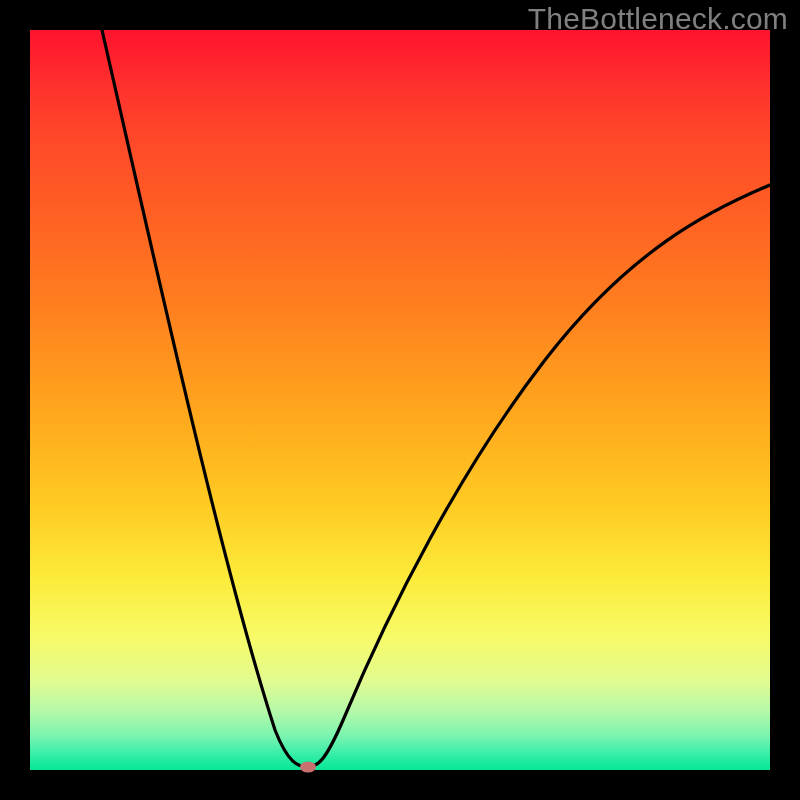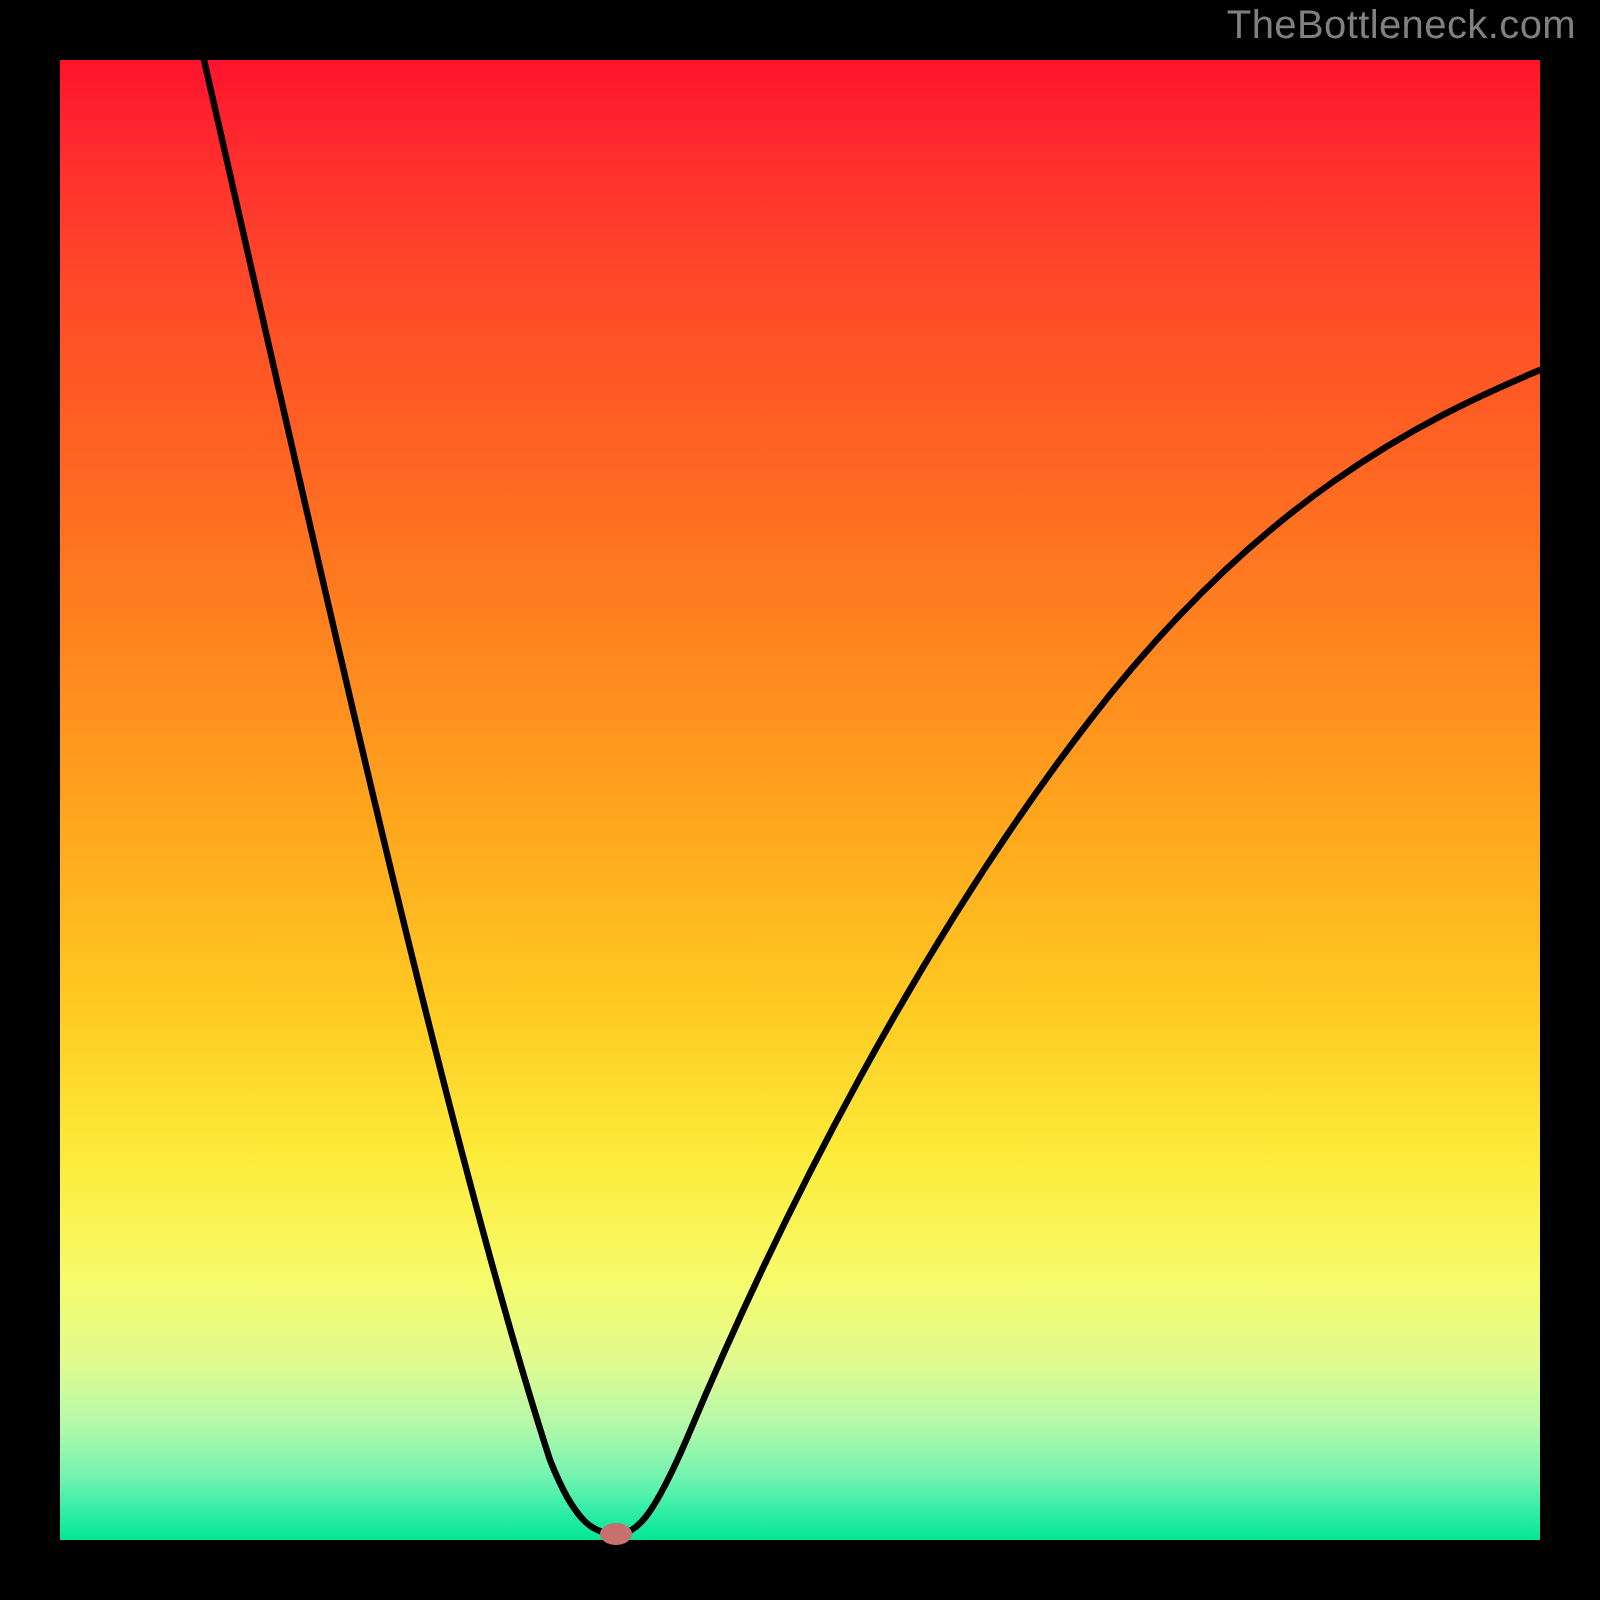--- a/index.html
+++ b/index.html
@@ -16,21 +16,21 @@
     left: 0;
     width: 800px;
     height: 800px;
     background: #000000;
   }
   .watermark {
     position: absolute;
     top: 2px;
     right: 12px;
     font-family: Arial, Helvetica, sans-serif;
-    font-size: 20px;
+    font-size: 30px;
     color: #808080;
     letter-spacing: 0.2px;
     font-weight: 500;
     z-index: 5;
   }
   .plot {
     position: absolute;
     top: 30px;
     left: 30px;
     width: 740px;

